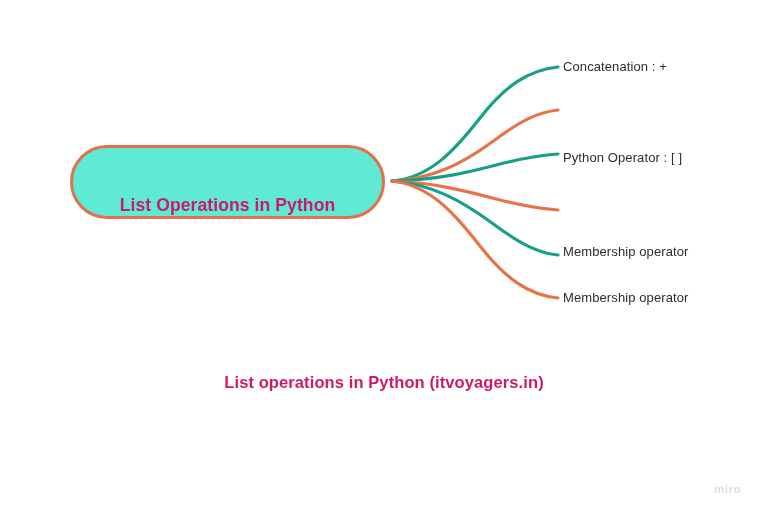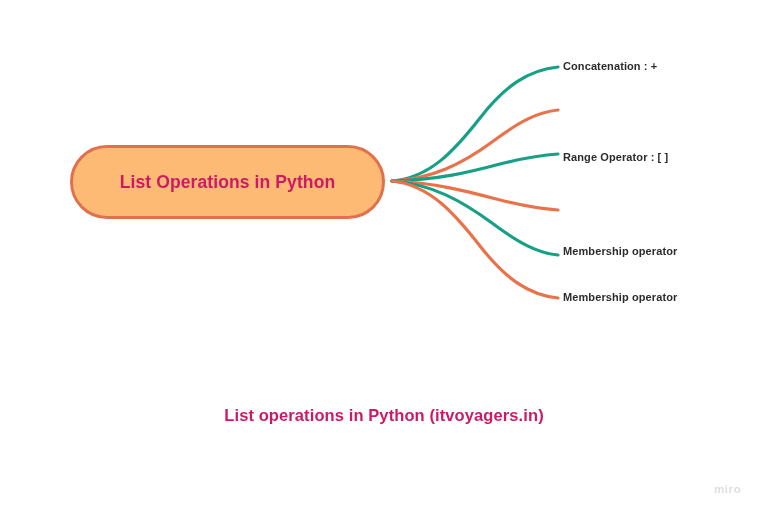--- a/index.html
+++ b/index.html
@@ -34,23 +34,23 @@
   
   #root-node {
     position: absolute;
     left: 70px;
     top: 145px;
     width: 315px;
     height: 74px;
     box-sizing: border-box;
     border: 3px solid #E0714C;
     border-radius: 37px;
-    background: #fdba74;
+    background: #5eead4;
     display: flex;
-    align-items: center;
+    align-items: flex-end;
     justify-content: center;
   }
   #root-node-label {
     color: #CE1A66;
     font-size: 17.5px;
     font-weight: bold;
     letter-spacing: 0.1px;
     white-space: nowrap;
   }
 
@@ -59,39 +59,38 @@
     position: absolute;
     left: 563px;
     top: 0;
     width: 300px;
     height: 512px;
   }
   .branch-label {
     position: absolute;
     left: 0;
     color: #2C2C2C;
-    font-size: 11px;
-    font-weight: bold;
+    font-size: 13px;
+    font-weight: normal;
     white-space: nowrap;
     letter-spacing: 0.1px;
     transform: translateY(-50%);
   }
 
   
   #caption {
     position: absolute;
     left: 0;
     top: 373px;
     width: 768px;
     text-align: center;
     color: #CE1A66;
     font-size: 16.5px;
     font-weight: bold;
     letter-spacing: 0.1px;
-    margin-top: 33px;
   }
 
   
   #watermark {
     position: absolute;
     left: 714px;
     top: 483px;
     color: #DEDEDE;
     font-size: 11.5px;
     font-weight: bold;
@@ -114,21 +113,21 @@
         <path d="M 392 181 C 430 185 455 214 480 246 C 505 278 528 295 558 298" fill="none" stroke="#E8734A" stroke-width="3.2" stroke-linecap="round"></path>
       </g>
   </svg>
 
   <div id="root-node">
     <span id="root-node-label">List Operations in Python</span>
   </div>
 
   <div id="label-column">
       <div class="branch-label" style="top: 66px;">Concatenation :  +</div>
-      <div class="branch-label" style="top: 157px;">Range Operator :  [ ]</div>
+      <div class="branch-label" style="top: 157px;">Python Operator :  [ ]</div>
       <div class="branch-label" style="top: 251px;">Membership operator</div>
       <div class="branch-label" style="top: 297px;">Membership operator</div>
     </div>
 
   <div id="caption">List operations in Python (itvoyagers.in)</div>
 
   <div id="watermark">miro</div>
 
 </div>
 

